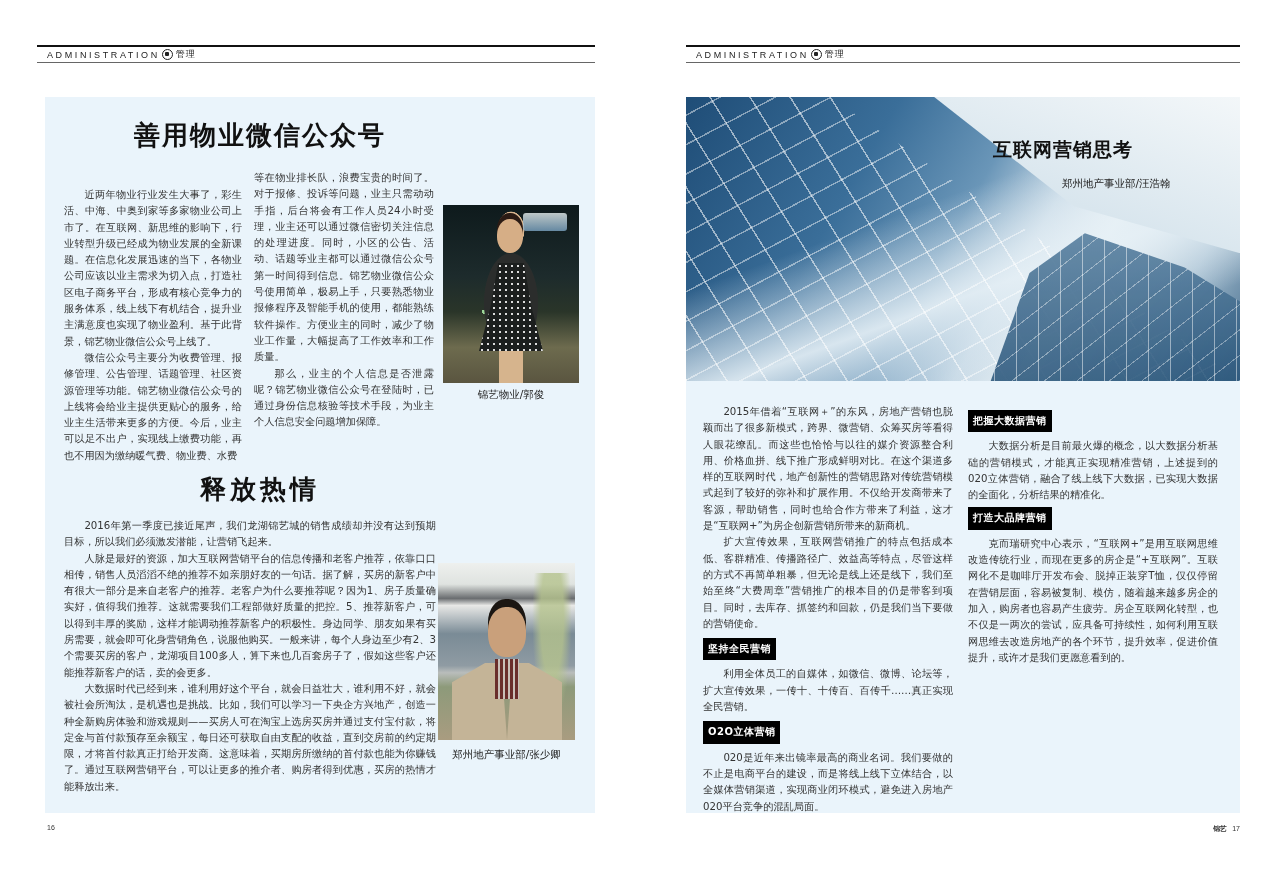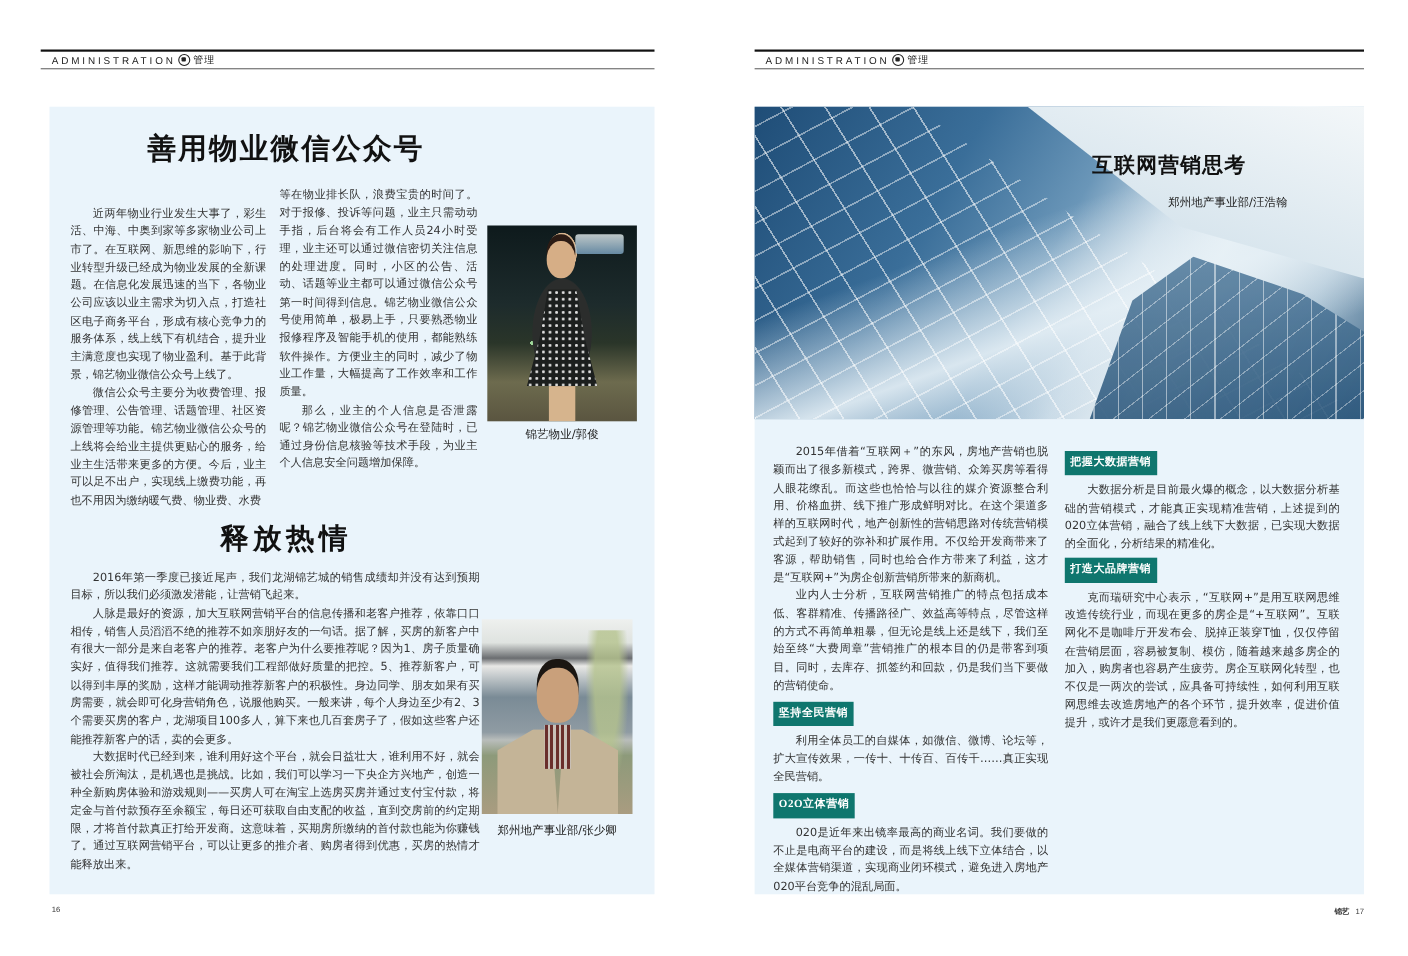--- a/index.html
+++ b/index.html
@@ -84,21 +84,21 @@
       linear-gradient(#7fa4c1, #2f5a7e);
     clip-path: polygon(55% 100%, 62% 62%, 72% 48%, 90% 60%, 100% 72%, 100% 100%);
     opacity: 0.9;
   }
   .hero .sky { position: absolute; right: 0; top: 0; width: 60%; height: 55%; background: linear-gradient(200deg, #f3f7f9 0%, #d9e6ee 60%, rgba(217,230,238,0) 100%); clip-path: polygon(8% 0, 100% 0, 100% 100%, 50% 70%); }
   .hero-title { position: absolute; left: 993px; top: 137px; font-size: 19px; letter-spacing: 1px; }
   .hero-author { position: absolute; left: 1062px; top: 177px; font-size: 10.5px; color: #222; }
 
   .r-col1 { position: absolute; left: 703px; top: 404px; width: 250px; }
   .r-col2 { position: absolute; left: 968px; top: 404px; width: 250px; }
-  .section-badge { display: inline-block; background: #0f766e; color: #fff; font-weight: bold; font-size: 10px; padding: 3px 5px; margin: 4px 0 6px 0; letter-spacing: 0.5px; font-family: Liberation Serif, serif; }
+  .section-badge { display: inline-block; background: #000000; color: #fff; font-weight: bold; font-size: 10px; padding: 3px 5px; margin: 4px 0 6px 0; letter-spacing: 0.5px; }
   .r-col1 .section-badge { margin-top: 6px; }
 </style>
 </head>
 <body>
 
 <div class="page left">
   <div class="header">
     <div class="header-text">
       <span>ADMINISTRATION</span>
       <span class="header-badge"></span>
@@ -162,21 +162,21 @@
     <span class="pn-logo">锦艺</span>
     <span>17</span>
   </div>
 </div>
 
 <div class="title-serif hero-title">互联网营销思考</div>
 <div class="hero-author">郑州地产事业部/汪浩翰</div>
 
 <div class="body-text r-col1">
   <p>2015年借着“互联网＋”的东风，房地产营销也脱颖而出了很多新模式，跨界、微营销、众筹买房等看得人眼花缭乱。而这些也恰恰与以往的媒介资源整合利用、价格血拼、线下推广形成鲜明对比。在这个渠道多样的互联网时代，地产创新性的营销思路对传统营销模式起到了较好的弥补和扩展作用。不仅给开发商带来了客源，帮助销售，同时也给合作方带来了利益，这才是“互联网+”为房企创新营销所带来的新商机。</p>
-  <p>业内人士分析，互联网营销推广的特点包括成本低、客群精准、传播路径广、效益高等特点，尽管这样的方式不再简单粗暴，但无论是线上还是线下，我们至始至终“大费周章”营销推广的根本目的仍是带客到项目。同时，去库存、抓签约和回款，仍是我们当下要做的营销使命。</p>
+  <p>扩大宣传效果，互联网营销推广的特点包括成本低、客群精准、传播路径广、效益高等特点，尽管这样的方式不再简单粗暴，但无论是线上还是线下，我们至始至终“大费周章”营销推广的根本目的仍是带客到项目。同时，去库存、抓签约和回款，仍是我们当下要做的营销使命。</p>
   <div class="section-badge">坚持全民营销</div>
   <p>利用全体员工的自媒体，如微信、微博、论坛等，扩大宣传效果，一传十、十传百、百传千……真正实现全民营销。</p>
   <div class="section-badge">O2O立体营销</div>
   <p>020是近年来出镜率最高的商业名词。我们要做的不止是电商平台的建设，而是将线上线下立体结合，以全媒体营销渠道，实现商业闭环模式，避免进入房地产020平台竞争的混乱局面。</p>
 </div>
 
 <div class="body-text r-col2">
   <div class="section-badge" style="margin-top:6px">把握大数据营销</div>
   <p>大数据分析是目前最火爆的概念，以大数据分析基础的营销模式，才能真正实现精准营销，上述提到的020立体营销，融合了线上线下大数据，已实现大数据的全面化，分析结果的精准化。</p>
   <div class="section-badge">打造大品牌营销</div>

